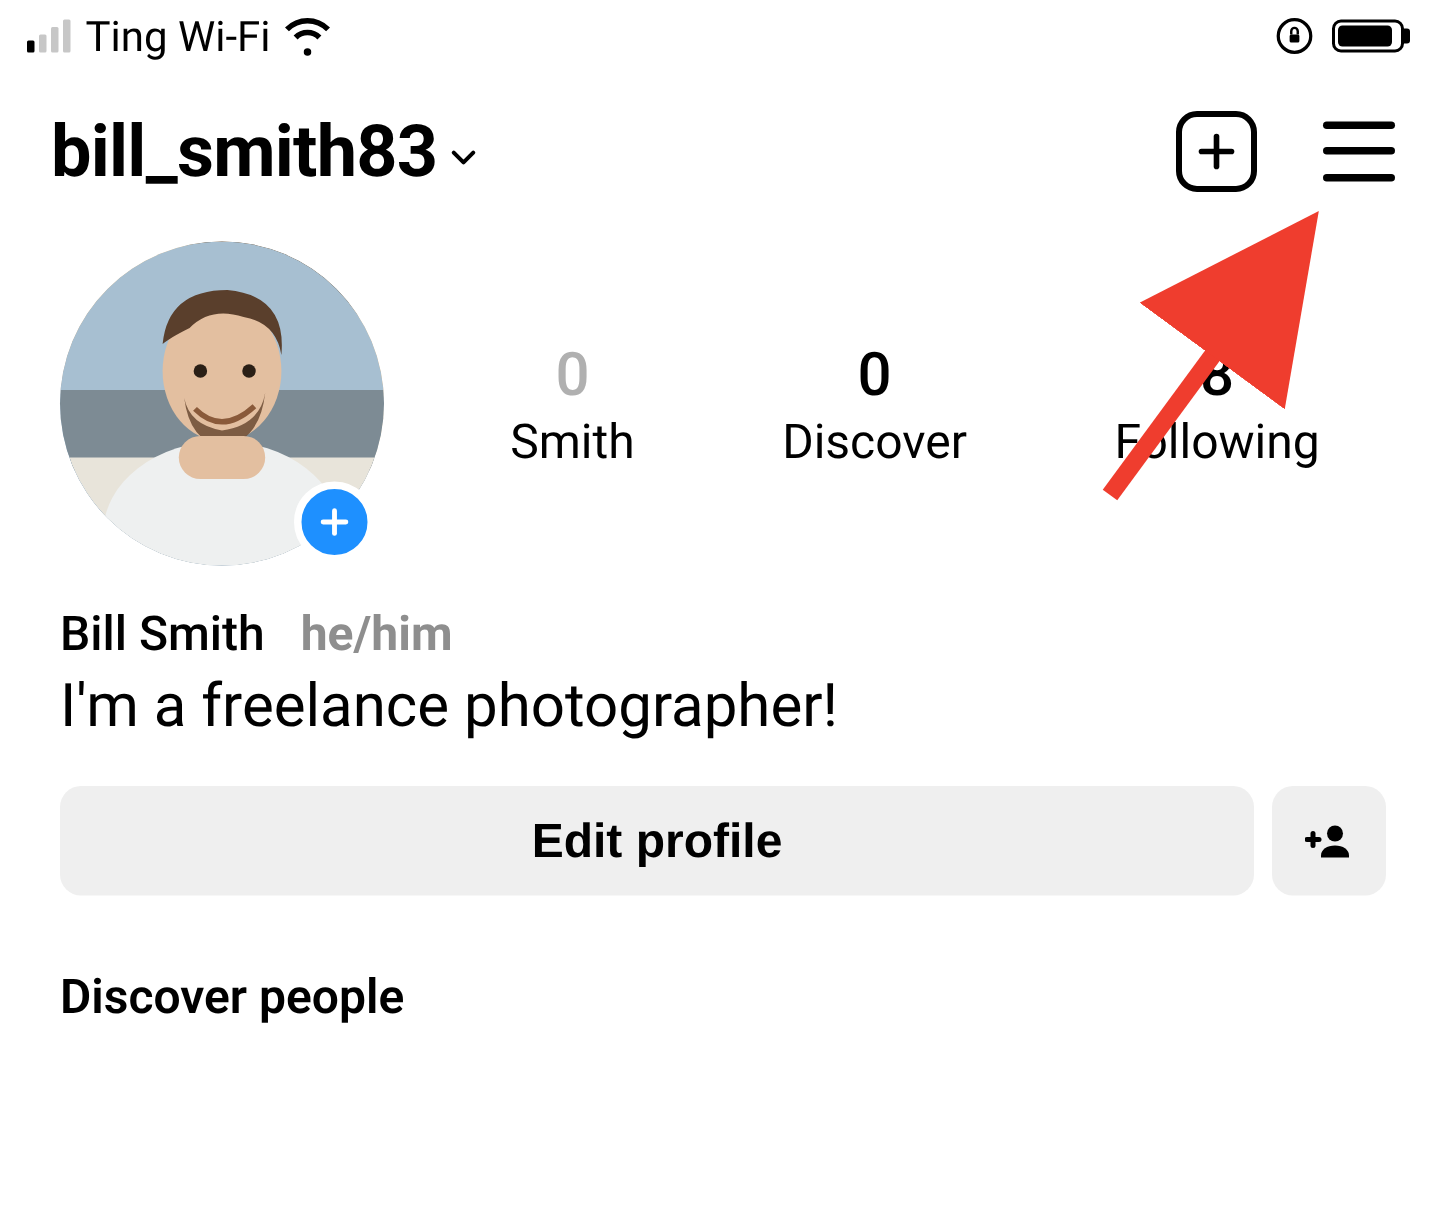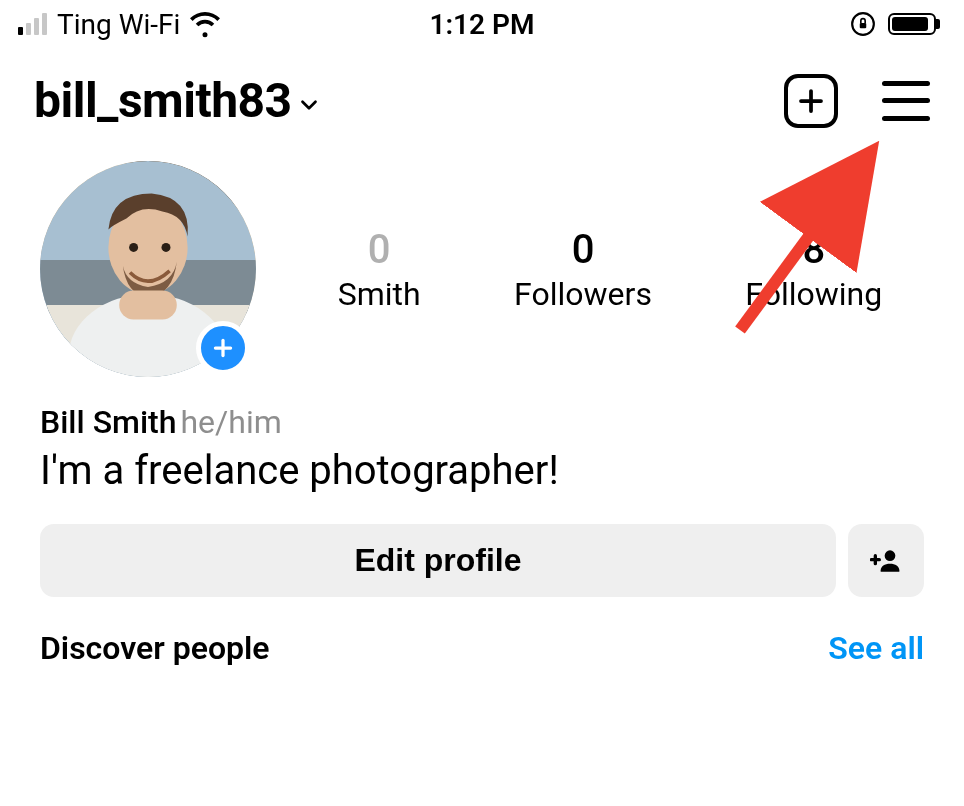--- a/index.html
+++ b/index.html
@@ -102,23 +102,23 @@
       justify-content: space-around;
       gap: 10px;
     }
     .stat { text-align: center; cursor:pointer; }
     .stat-num { font-size: 40px; font-weight: 500; }
     .stat-num.dim { color: #b0b0b0; }
     .stat-label { font-size: 32px; font-weight: 400; margin-top: 2px; }
 
     
     .bio { padding: 26px 40px 0 40px; }
-    .display-name-row { display:flex; gap:4px; align-items:baseline; }
+    .display-name-row { display:flex; gap:24px; align-items:baseline; }
     .display-name { font-size: 32px; font-weight: 500; }
-    .pronouns { font-size: 32px; color: #8e8e8e; font-weight: 400; }
+    .pronouns { font-size: 32px; color: #8e8e8e; font-weight: 700; }
     .bio-text { font-size: 40px; font-weight: 400; margin-top: 6px; }
 
     
     .action-row {
       display: flex;
       gap: 12px;
       padding: 30px 40px 0 40px;
     }
     .edit-profile-btn {
       flex: 1;
@@ -138,21 +138,21 @@
       border-radius: 14px;
       display:flex; align-items:center; justify-content:center;
       cursor:pointer;
     }
     .discover-btn svg { width: 32px; height: 32px; }
 
     
     .discover-row {
       display: flex;
       justify-content: space-between;
-      padding: 32px 40px 0 40px;
+      padding: 48px 40px 0 40px;
     }
     .discover-title { font-size: 32px; font-weight: 600; }
     .see-all { font-size: 32px; font-weight: 600; color: #0095f6; cursor:pointer; }
 
     
     .annotation-arrow {
       position: absolute;
       pointer-events: none;
     }
   </style>
@@ -167,21 +167,20 @@
         <span></span>
         <span></span>
     </div>
     <span>Ting Wi-Fi</span>
     <span class="wifi-icon">
       <svg viewBox="0 0 24 24" fill="#000">
           <path d="M12 18.5a2 2 0 1 0 0 4 2 2 0 0 0 0-4zm-5.3-4.7a7.5 7.5 0 0 1 10.6 0l2.1-2.1a10.5 10.5 0 0 0-14.8 0l2.1 2.1zM2.1 9.5a14 14 0 0 1 19.8 0l2.1-2.1a17 17 0 0 0-24 0l2.1 2.1z"></path>
         </svg>
     </span>
   </div>
-  <div class="status-center">1:12 PM</div>
   <div class="status-right">
     <span class="orientation-lock">
       <svg viewBox="0 0 24 24" fill="none" stroke="#000" stroke-width="2">
           <circle cx="12" cy="12" r="10"></circle>
           <path d="M10 11V9a2 2 0 1 1 4 0v2" stroke-width="1.5"></path>
           <rect x="9" y="11" width="6" height="5" rx="1" fill="#000" stroke="none"></rect>
         </svg>
     </span>
     <div class="battery">
       <div class="battery-fill"></div>
@@ -244,21 +243,21 @@
         </svg>
     </div>
   </div>
   <div class="stats">
     <div class="stat">
       <div class="stat-num dim">0</div>
       <div class="stat-label">Smith</div>
     </div>
     <div class="stat">
       <div class="stat-num">0</div>
-      <div class="stat-label">Followers</div>
+      <div class="stat-label">Discover</div>
     </div>
     <div class="stat">
       <div class="stat-num">8</div>
       <div class="stat-label">Following</div>
     </div>
   </div>
 </div>
 
 <div class="bio">
   <div class="display-name-row">
@@ -275,21 +274,20 @@
       <circle cx="15" cy="8" r="4"></circle>
       <path d="M15 14c-4 0-7 2-7 5v1h14v-1c0-3-3-5-7-5z"></path>
       <line x1="4" y1="8" x2="4" y2="14" stroke="#000" stroke-width="2.5" stroke-linecap="round"></line>
       <line x1="1" y1="11" x2="7" y2="11" stroke="#000" stroke-width="2.5" stroke-linecap="round"></line>
     </svg>
   </button>
 </div>
 
 <div class="discover-row">
   <span class="discover-title">Discover people</span>
-  <span class="see-all">See all</span>
 </div>
 
 <svg class="annotation-arrow" style="left:720px; top:140px; width:200px; height:200px;" viewBox="0 0 200 200">
   <defs>
     <marker id="ah" markerWidth="10" markerHeight="10" refX="8" refY="5" orient="auto">
       <path d="M0,0 L10,5 L0,10 Z" fill="#ef3d2e"></path>
     </marker>
   </defs>
   <line x1="20" y1="190" x2="145" y2="20" stroke="#ef3d2e" stroke-width="12" marker-end="url(#ah)"></line>
 </svg>

